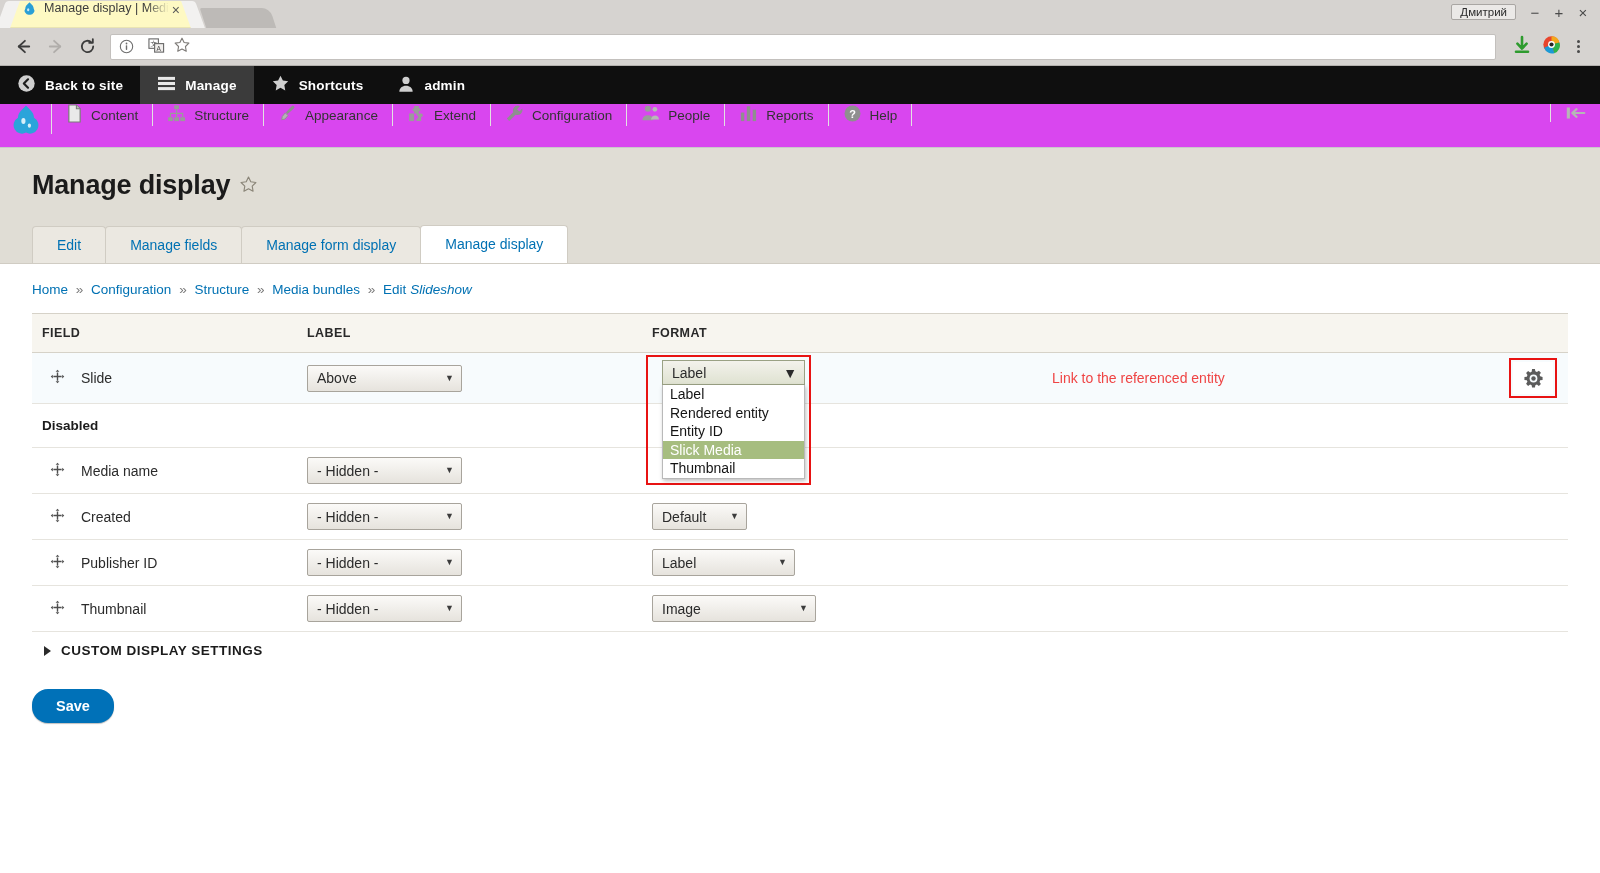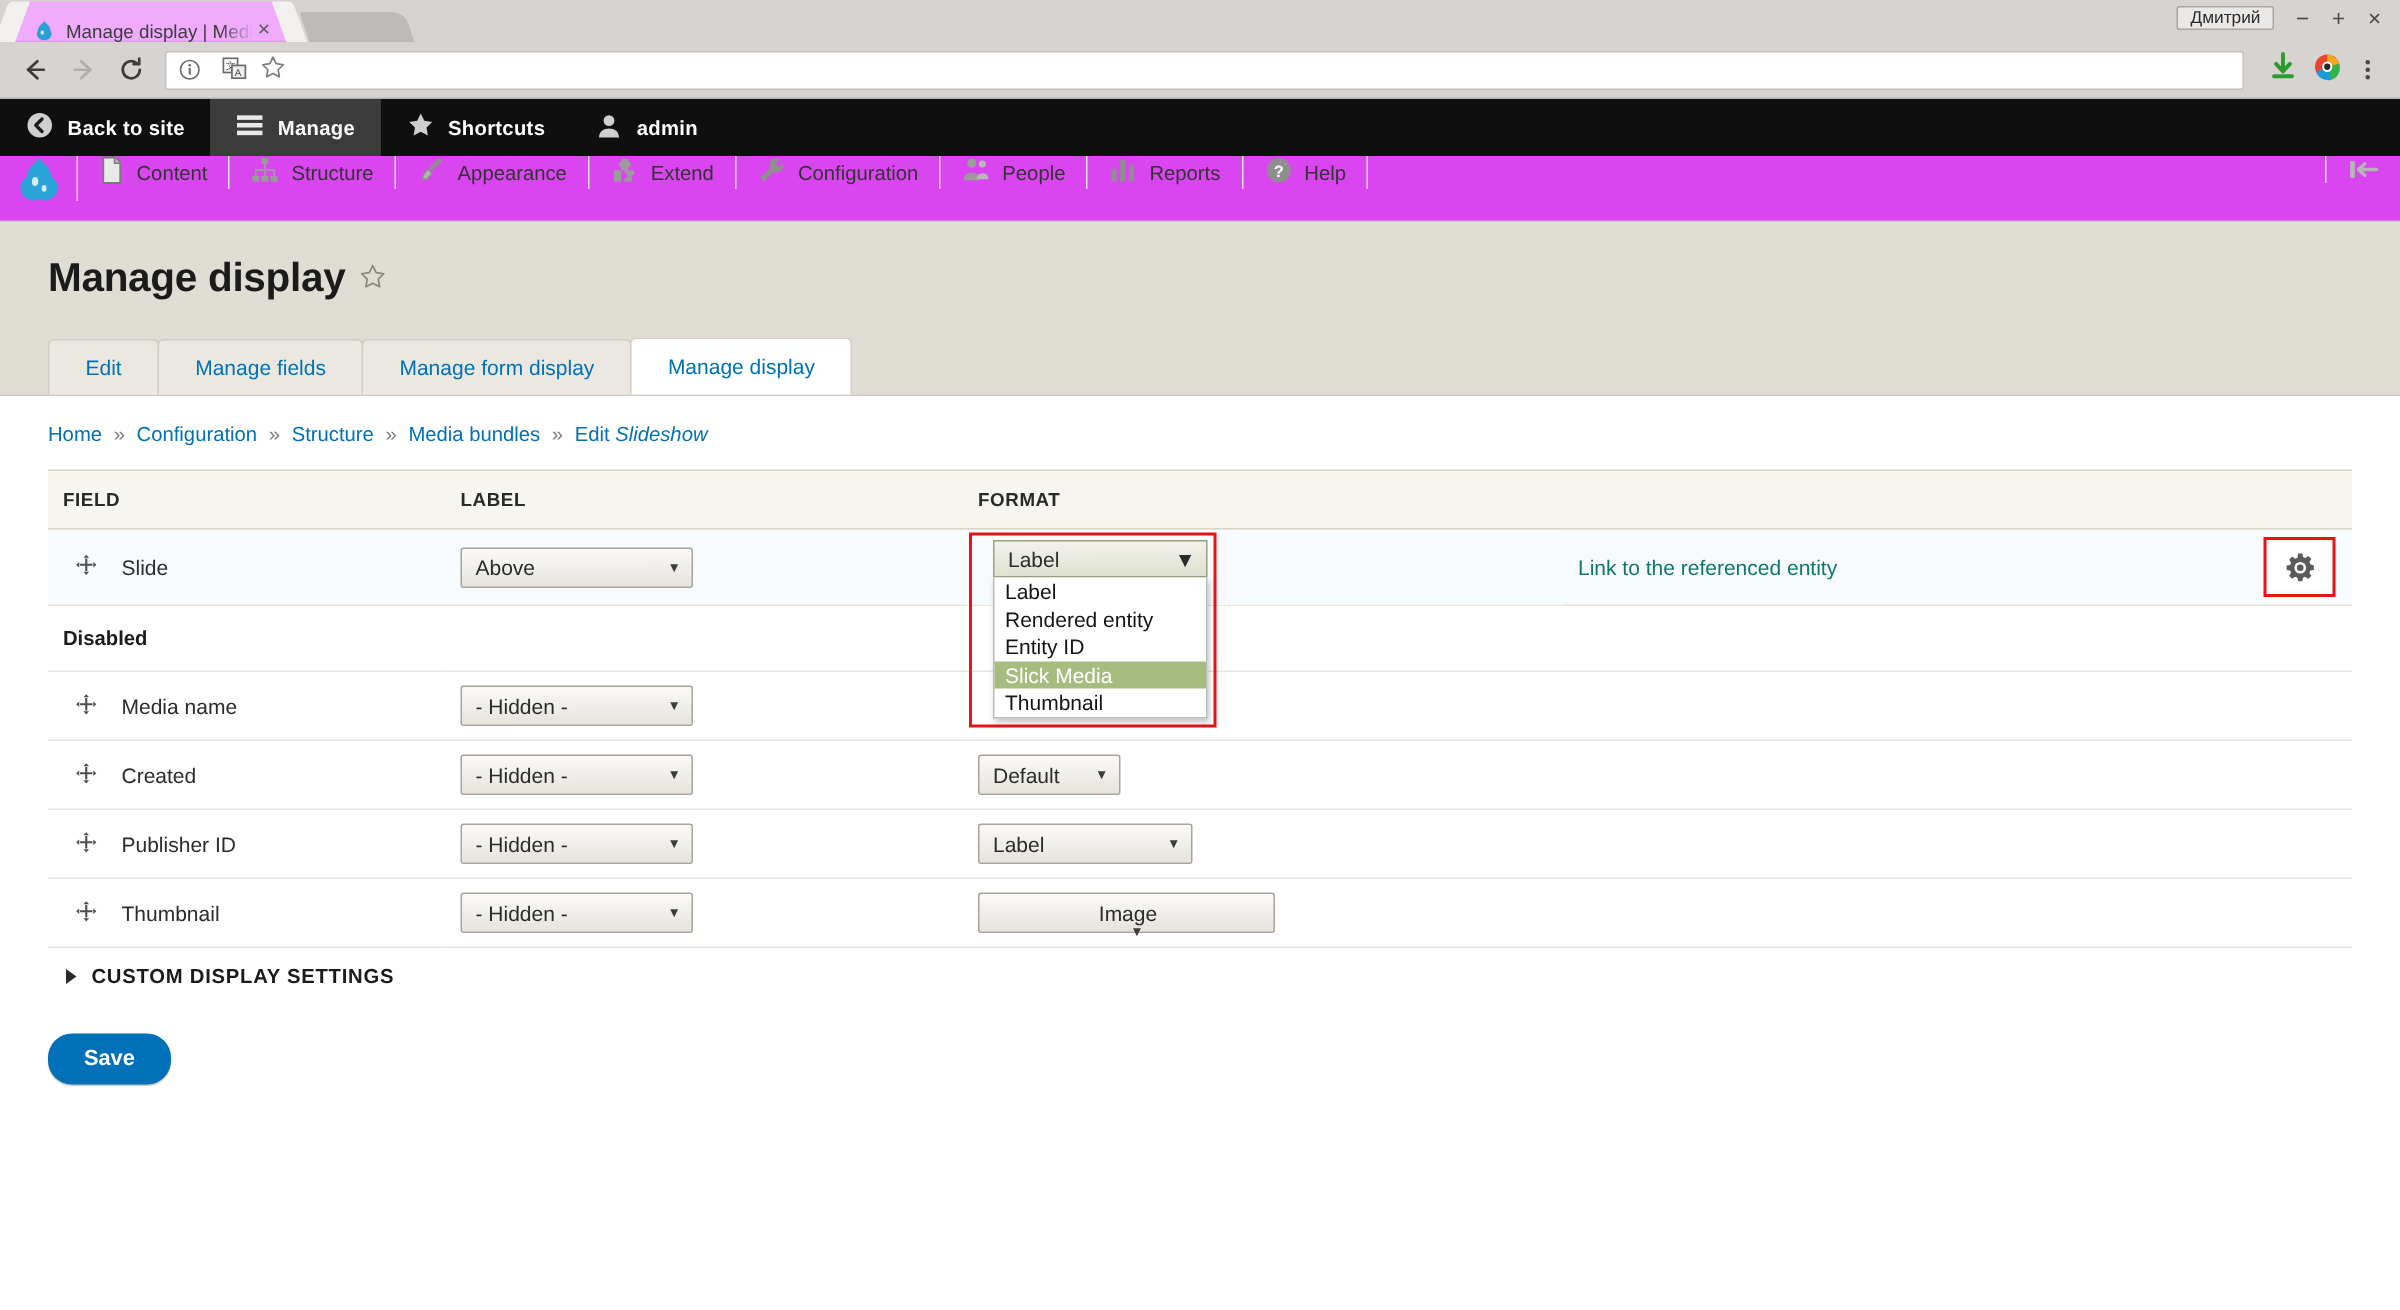--- a/index.html
+++ b/index.html
@@ -13,22 +13,22 @@
   }
 
   
   .browser-chrome { background:#d6d3d0; width:100%; }
   .titlebar {
     height:28px; position:relative; display:flex; align-items:flex-end;
     background:#d6d3d0;
   }
   .tabstrip { display:flex; align-items:flex-end; height:28px; padding-left:8px; }
   .tab {
-    position:relative; height:27px; display:flex; align-items:flex-end;
-    padding:0 10px 0 14px; background:#f0abfc; border-radius:2px 8px 0 0;
+    position:relative; height:27px; display:flex; align-items:flex-start;
+    padding:0 10px 0 14px; background:#fef9c3; border-radius:2px 8px 0 0;
     min-width:150px; max-width:205px;
     box-shadow:0 -1px 0 rgba(0,0,0,.08) inset;
     transform:skewX(0deg);
   }
   .tab:before, .tab:after{
     content:""; position:absolute; bottom:0; width:14px; height:27px;
     background:#f2f1f0;
   }
   .tab:before { left:-7px; transform:skewX(-20deg); border-radius:3px 0 0 0;}
   .tab:after  { right:-7px; transform:skewX(20deg); border-radius:0 3px 0 0;}
@@ -146,36 +146,36 @@
   tr.row-enabled td { background:#f7fbfd; }
   tr.region-title td {
     font-weight:bold; font-size:13.5px; color:#1b1b1b; padding:14px 10px;
     background:#fff;
   }
   .cell-field { width:265px; }
   .field-wrap { display:flex; align-items:center; gap:16px; padding-left:8px;}
   .fieldname { color:#2b2b2b; font-size:14px;}
   .cell-label { width:345px; }
   .cell-format { width:400px; position:relative;}
-  .cell-summary { color:#0f766e; font-size:14px;}
+  .cell-summary { color:#ef4444; font-size:14px;}
   .cell-settings { width:70px; text-align:center;}
 
   
   .sel {
     display:inline-flex; align-items:center; justify-content:space-between;
     background:linear-gradient(#fbfaf8,#e6e3dd);
     border:1px solid #a8a49c; border-radius:2px;
     padding:5px 7px 5px 9px; font-size:14px; color:#2b2b2b;
     min-width:90px; height:27px;
   }
   .sel .arrow { margin-left:12px; font-size:9px; color:#3c3c3c; line-height:1;}
   .sel.w155 { width:155px; }
   .sel.w143 { width:143px; }
   .sel.w95  { width:95px; }
-  .sel.w198 { width:198px;flex-direction:column; }
+  .sel.w198 { width:164px; }
 
   
   .select-open-wrap {
     position:absolute; left:4px; top:2px; z-index:40;
     border:2px solid #e81313; padding:3px 4px 4px 14px; background:transparent;
   }
   .sel-closed-top {
     width:143px; height:25px; display:flex; align-items:center; justify-content:space-between;
     background:linear-gradient(#f3f2ec,#dfe2d1);
     border:1px solid #9aa184; padding:0 7px 0 9px; font-size:14px; color:#2b2b2b;

